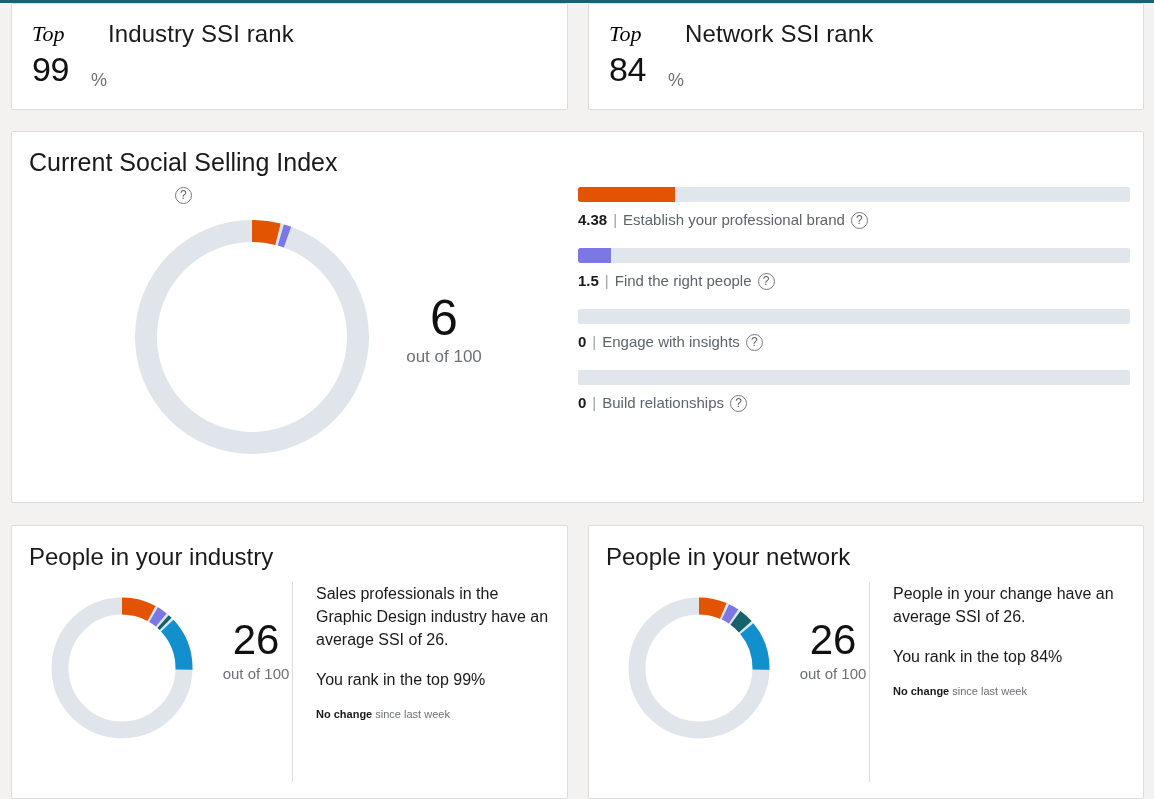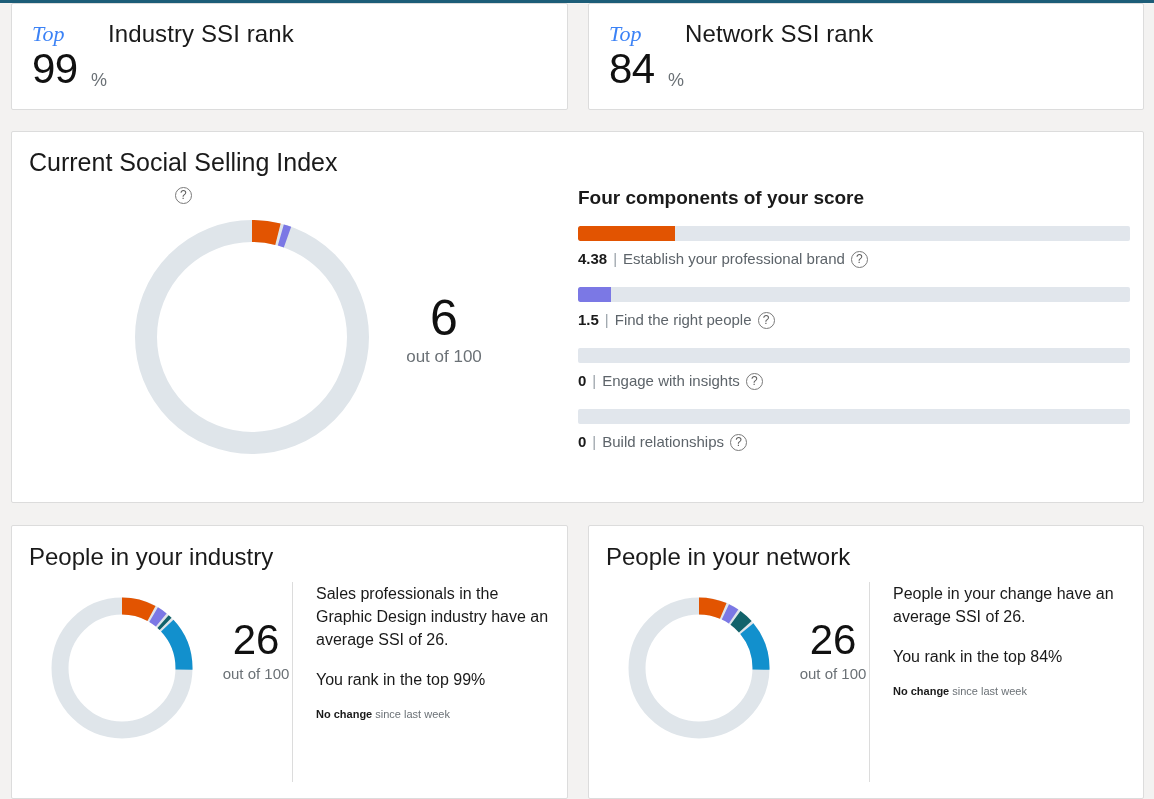--- a/index.html
+++ b/index.html
@@ -31,33 +31,33 @@
   }
 
   
   .rank-card { top: 3px; height: 107px; }
   #industry-rank-card { left: 11px; width: 557px; }
   #network-rank-card  { left: 588px; width: 556px; }
   .rank-inner { padding: 14px 0 0 20px; position: relative; height: 100%; }
   .rank-top-word {
     font-style: italic;
     font-size: 22px;
-    color: #3b82f6;
+    color: #000000;
     font-family: "Liberation Serif", serif;
     position: absolute; left: 20px; top: 17px;
     letter-spacing: .2px;
   }
   .rank-title {
     position: absolute; left: 96px; top: 16px;
     font-size: 24px; color: #1a1a1a; font-weight: 400;
     letter-spacing: .1px;
   }
   .rank-value {
     position: absolute; left: 20px; top: 44px;
-    font-size: 42px; color: #111; font-weight: 400; line-height: 42px;
+    font-size: 34px; color: #111; font-weight: 400; line-height: 42px;
     letter-spacing: -.5px;
   }
   .rank-pct {
     position: absolute; top: 66px;
     font-size: 18px; color: #6b7176; font-weight: 400;
   }
   #industry-rank-card .rank-pct { left: 79px; }
   #network-rank-card  .rank-pct { left: 79px; }
 
   
@@ -177,21 +177,20 @@
           </g>
       </svg>
     </div>
 
     <div class="score-block" id="ssi-score-block">
       <div class="score-num">6</div>
       <div class="score-out">out of 100</div>
     </div>
 
     <div id="components-panel">
-      <div class="components-title">Four components of your score</div>
 
       <div class="comp-row">
         <div class="bar-track">
           <div class="bar-fill" id="bar-0" style="width: 17.5%; background: rgb(226, 84, 1);"></div>
         </div>
         <div class="comp-label">
           <span class="comp-value">4.38</span>
           <span class="comp-sep">|</span>
           <span class="comp-text">Establish your professional brand</span>
           <span class="help-icon">

